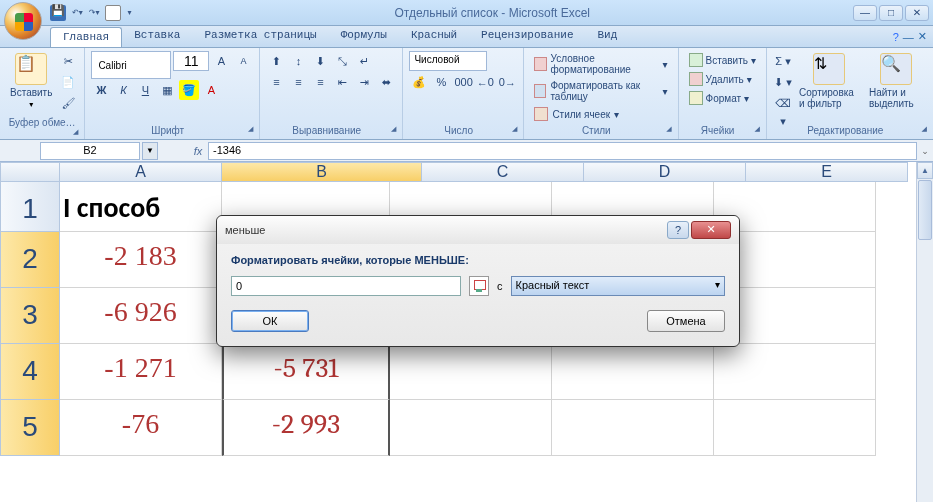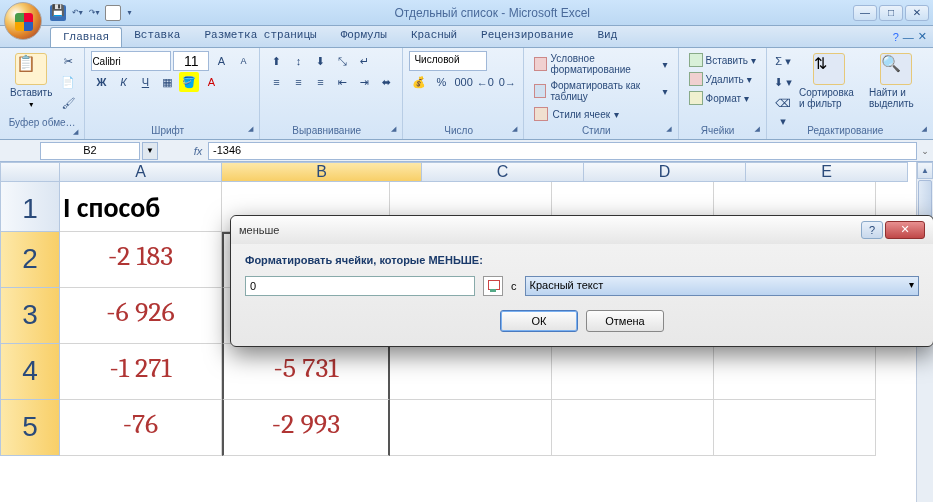--- a/index.html
+++ b/index.html
@@ -29,21 +29,21 @@
 .ribbon { height: 92px; background: linear-gradient(#eaf2fb, #d4e5f7); display: flex; border-bottom: 1px solid #8aa9c9; }
 .rgroup { border-right: 1px solid #b8cde5; padding: 3px 6px 2px; display: flex; flex-direction: column; position: relative; }
 .rgroup-content { flex: 1; display: flex; align-items: flex-start; gap: 2px; }
 .rgroup-label { font-size: 10px; text-align: center; color: #4a6a9a; padding: 1px 0; }
 .rgroup-label::after { content: '◢'; font-size: 7px; color: #4a6a9a; float: right; margin-left: 4px; }
 .big-btn { display: flex; flex-direction: column; align-items: center; padding: 2px 4px; gap: 2px; }
 .big-btn-icon { width: 32px; height: 32px; background: #fff3d0; border: 1px solid #e6c878; border-radius: 3px; position: relative; }
 .big-btn-label { font-size: 10px; color: #2a4a7a; }
 .small-row { display: flex; gap: 2px; }
 .small-btn { width: 20px; height: 20px; border: 1px solid transparent; border-radius: 2px; font-size: 11px; text-align: center; line-height: 18px; color: #2a4a7a; }
-.font-box { width: 80px; height: 20px; background: #fff; border: 1px solid #a0b8d8; font-size: 10px; padding: 0; }
+.font-box { width: 80px; height: 28px; background: #fff; border: 1px solid #a0b8d8; font-size: 10px; padding: 6px; }
 .size-box { width: 36px; height: 20px; background: #fff; border: 1px solid #a0b8d8; font-size: 14px; padding: 2px; text-align: center; }
 .num-box { width: 78px; height: 20px; background: #fff; border: 1px solid #a0b8d8; font-size: 10px; padding: 2px 4px; }
 .style-item { font-size: 10px; color: #2a4a7a; padding: 2px 4px; display: flex; align-items: center; gap: 4px; }
 .style-icon { width: 14px; height: 14px; background: #f0d0d0; border: 1px solid #c88; }
 .cell-item { font-size: 10px; color: #2a4a7a; padding: 2px 4px; display: flex; align-items: center; gap: 3px; }
 .cell-icon { width: 14px; height: 14px; background: #d8f0d8; border: 1px solid #8a8; }
 .col { display: flex; flex-direction: column; gap: 1px; }
 
 
 .fbar { height: 22px; background: #eaf0f7; display: flex; align-items: center; border-bottom: 1px solid #a0b8d8; }
@@ -60,51 +60,51 @@
 .corner { width: 60px; height: 20px; background: linear-gradient(#f5f8fc, #dce6f2); border: 1px solid #b4c7e0; }
 .colh { height: 20px; background: linear-gradient(#f5f8fc, #dce6f2); border: 1px solid #b4c7e0; border-left: none; font-size: 16px; text-align: center; line-height: 18px; color: #2a4a7a; }
 .colh.A { width: 162px; }
 .colh.B { width: 200px; background: linear-gradient(#fde8a8, #f8cf68); }
 .colh.C, .colh.D, .colh.E { width: 162px; }
 .row { display: flex; height: 56px; }
 .row.r1 { height: 50px; }
 .rowh { width: 60px; background: linear-gradient(90deg, #f5f8fc, #dce6f2); border: 1px solid #b4c7e0; border-top: none; font-size: 28px; text-align: center; line-height: 54px; color: #2a4a7a; }
 .row.r2 .rowh, .row.r3 .rowh, .row.r4 .rowh, .row.r5 .rowh { background: linear-gradient(90deg, #fde8a8, #f8cf68); }
 .cell { border-right: 1px solid #d4d4d4; border-bottom: 1px solid #d4d4d4; font-size: 28px; padding: 8px 3px; text-align: center; font-family: Cambria, serif; }
-.cell.A { width: 162px; }
+.cell.A { width: 162px; font-family: Liberation Serif, serif; }
 .cell.B { width: 168px; }
 .cell.C, .cell.D, .cell.E { width: 162px; }
 .cell.header { font-weight: bold; font-family: 'Calibri', sans-serif; text-align: left; color: #000; }
 .cell.red { color: #b03534; text-align: center; }
 .cell.B.data { border-left: 2px solid #555; border-right: 2px solid #555; }
 .cell.B.data.first { border-top: 2px solid #555; }
 
 
 .vscroll { width: 17px; background: #e8eef5; border-left: 1px solid #c0cde0; }
 .vscroll-btn { height: 17px; background: linear-gradient(#f0f5fb, #d6e2f0); border: 1px solid #b0c4de; font-size: 8px; text-align: center; line-height: 15px; color: #4a6a9a; }
 .vscroll-thumb { height: 60px; background: linear-gradient(90deg, #e0eaf6, #c8d8ec); border: 1px solid #a8bcda; border-radius: 2px; margin: 1px; }
 
 
 .dialog-backdrop { position: absolute; inset: 0; pointer-events: none; }
-.dialog { position: absolute; left: 230px; top: 215px; width: 704px; background: linear-gradient(#f4f4f4, #e8e8e8); border: 1px solid #333; border-radius: 6px; box-shadow: 0 8px 24px rgba(0,0,0,0.5); pointer-events: auto; }
+.dialog { position: absolute; left: 216px; top: 215px; width: 524px; background: linear-gradient(#f4f4f4, #e8e8e8); border: 1px solid #333; border-radius: 6px; box-shadow: 0 8px 24px rgba(0,0,0,0.5); pointer-events: auto; }
 .dlg-title { height: 28px; background: linear-gradient(#fdfdfd, #e6e6e6); border-radius: 6px 6px 0 0; display: flex; align-items: center; padding: 0 8px; font-size: 11px; color: #333; }
 .dlg-title-ctrl { margin-left: auto; display: flex; gap: 2px; }
 .dlg-help { width: 22px; height: 18px; background: linear-gradient(#e8f0fa, #c8d8ec); border: 1px solid #8aa9c9; border-radius: 3px; font-size: 11px; text-align: center; line-height: 16px; color: #2a4a7a; }
 .dlg-close { width: 40px; height: 18px; background: linear-gradient(#e89090, #c04848); border: 1px solid #903030; border-radius: 3px; font-size: 11px; text-align: center; line-height: 15px; color: #fff; }
 .dlg-body { padding: 10px 14px 14px; }
 .dlg-label { font-size: 11px; font-weight: bold; color: #1a3a6a; margin-bottom: 10px; }
 .dlg-row { display: flex; align-items: center; gap: 8px; margin-bottom: 14px; }
 .dlg-input { width: 230px; height: 20px; background: #fff; border: 1px solid #8aa; font-size: 11px; padding: 2px 4px; }
 .dlg-ref { width: 20px; height: 20px; background: #fff; border: 1px solid #999; position: relative; }
 .dlg-ref::before { content: ''; position: absolute; width: 10px; height: 8px; border: 1px solid #c44; left: 4px; top: 3px; }
 .dlg-ref::after { content: ''; position: absolute; width: 6px; height: 3px; background: #5a8; left: 6px; bottom: 3px; }
 .dlg-c { font-size: 11px; }
 .dlg-select { flex: 1; height: 20px; background: linear-gradient(#e0ecfa, #bcd4f0); border: 1px solid #6a8ab5; font-size: 11px; padding: 2px 4px; position: relative; }
 .dlg-select::after { content: '▾'; position: absolute; right: 4px; top: 2px; font-size: 10px; }
-.dlg-buttons { display: flex; justify-content: center; gap: 8px; }
+.dlg-buttons { display: flex; justify-content: space-between; gap: 8px; }
 .dlg-btn { width: 78px; height: 22px; background: linear-gradient(#fdfdfd, #e4e4e4); border: 1px solid #888; border-radius: 3px; font-size: 11px; }
 .dlg-btn.primary { border: 1px solid #4a7abf; box-shadow: 0 0 0 1px #7ab0f0 inset; }
 </style>
 </head>
 <body>
 
 <div class="titlebar">
   <div class="office-btn"></div>
   <div class="qat">
     <span class="qat-item save"></span>

